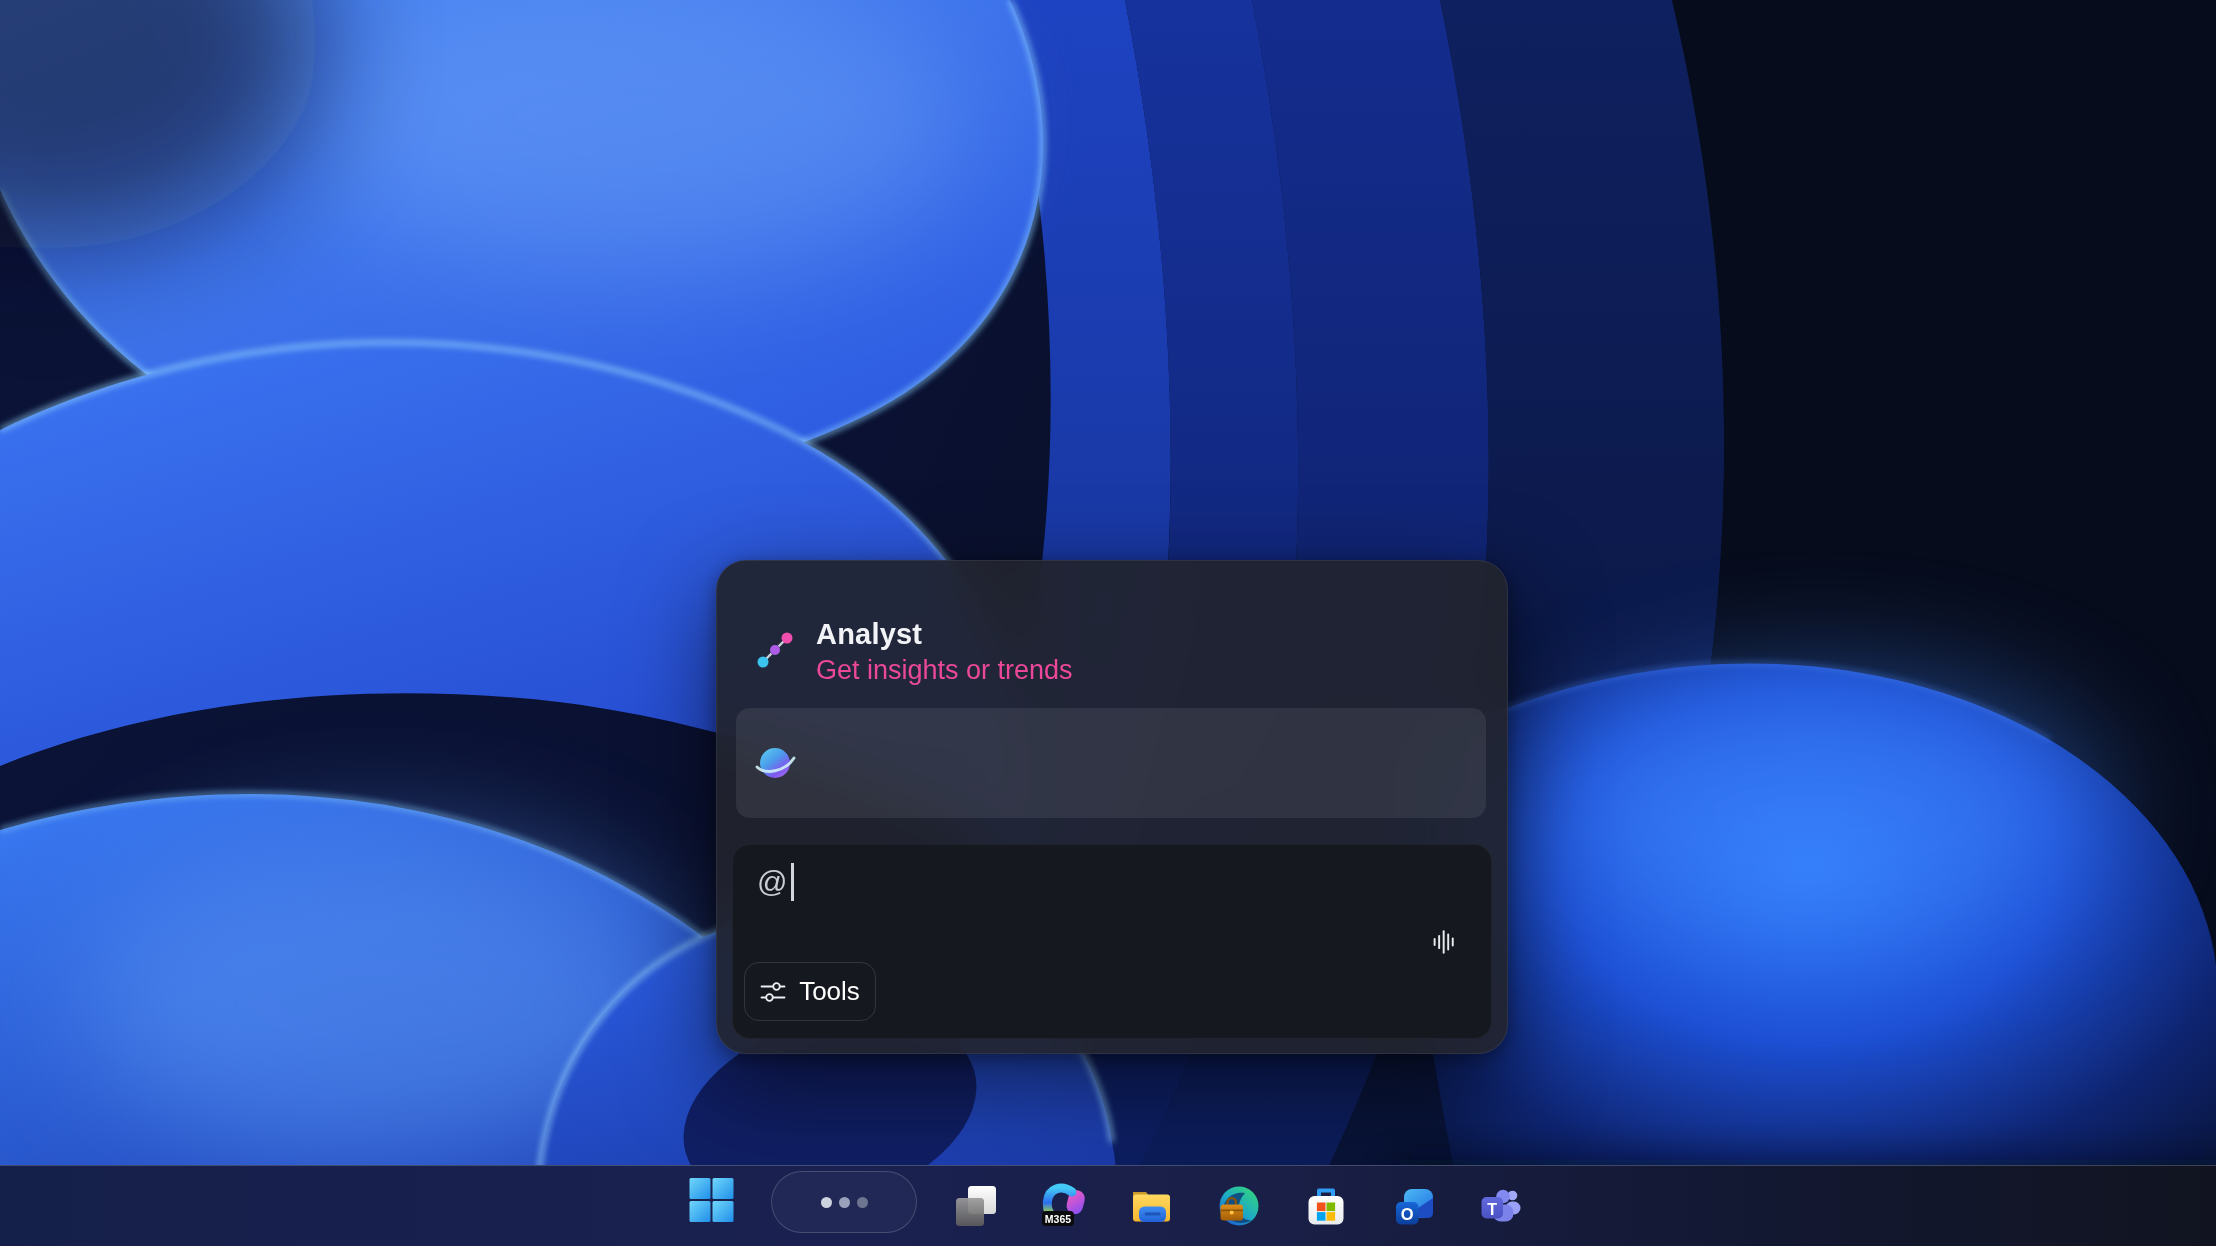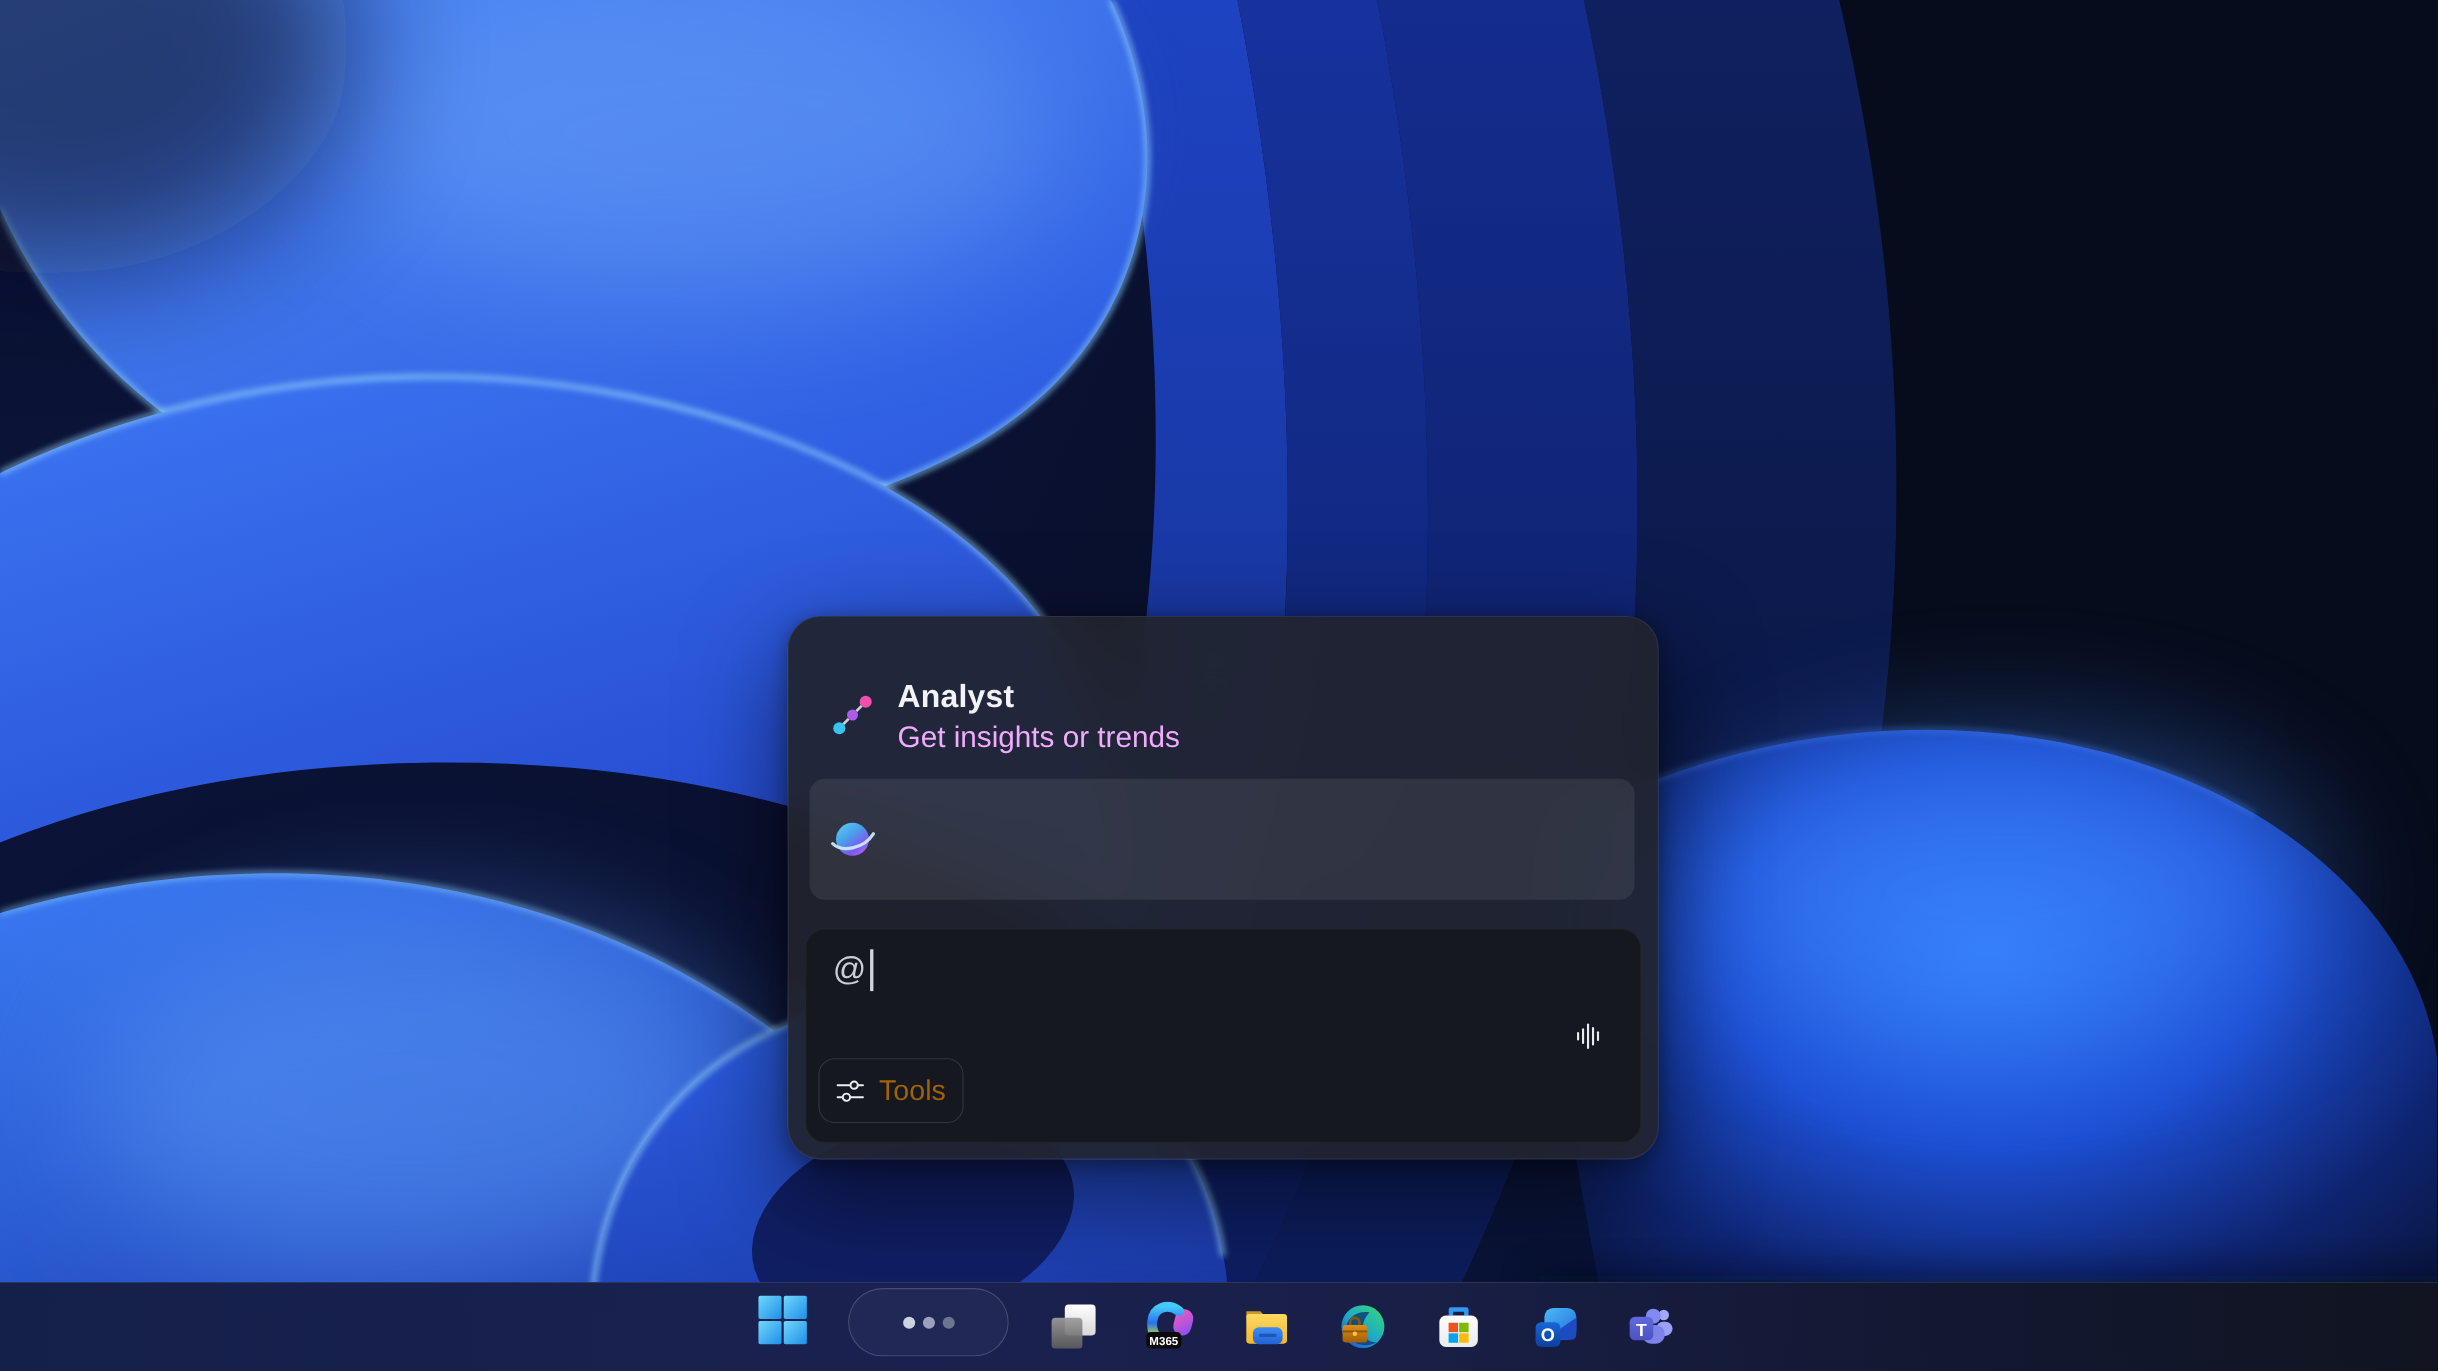--- a/index.html
+++ b/index.html
@@ -13,33 +13,33 @@
          backdrop-filter:blur(26px) saturate(1.15);
          border:1px solid rgba(255,255,255,0.07);
          box-shadow:0 30px 90px rgba(0,0,0,0.55), 0 4px 18px rgba(0,0,0,0.35);}
   .agent-row{position:absolute;left:19px;width:750px;height:110px;border-radius:14px;
              display:flex;align-items:center;padding-left:17px;box-sizing:border-box;gap:32px;cursor:pointer;}
   .agent-row.r0{top:35px;gap:19px;}
   .agent-row.r1{top:147px;background:rgba(255,255,255,0.08);}
   .agent-icon{width:44px;height:44px;flex:0 0 44px;}
   .agent-text{display:flex;flex-direction:column;gap:7px;}
   .agent-title{font-size:29px;font-weight:700;letter-spacing:.2px;color:#f2f3f6;line-height:30px;}
-  .agent-sub{font-size:27px;font-weight:400;color:#f0abfc;line-height:28px;}
+  .agent-sub{font-size:27px;font-weight:400;color:#ec4899;line-height:28px;}
 
   .composer{position:absolute;left:15px;top:283px;width:760px;height:195px;border-radius:18px;
             background:#16181f;border:1px solid rgba(255,255,255,0.05);box-sizing:border-box;cursor:text;}
   .input-line{position:absolute;left:24px;top:18px;display:flex;align-items:center;}
   .at-text{font-size:30px;color:#c9cdd4;}
   .caret{display:inline-block;width:2.5px;height:38px;background:#d3d6dc;margin-left:4px;
          animation:blink 1.1s steps(1) infinite;}
   @keyframes blink{0%,60%{opacity:1;}61%,100%{opacity:0;}}
   .tools-btn{position:absolute;left:11px;top:117px;width:132px;height:59px;border-radius:15px;
              background:transparent;border:1px solid rgba(255,255,255,0.13);
              display:flex;align-items:center;justify-content:center;gap:13px;cursor:pointer;}
-  .tools-label{font-size:26px;color:#a16207;}
+  .tools-label{font-size:26px;color:#ffffff;}
   .voice-btn{position:absolute;left:694px;top:75px;width:34px;height:44px;background:none;border:none;
              display:flex;align-items:center;cursor:pointer;}
 
   
   .taskbar{position:absolute;left:0;top:1165px;width:2216px;height:105px;
            background:linear-gradient(90deg,#15204a 0%,#1a2150 38%,#191f46 58%,#131833 78%,#111420 100%);
            border-top:1px solid rgba(165,180,208,0.30);box-sizing:border-box;}
   .tb-btn{position:absolute;background:none;border:none;padding:0;margin:0;cursor:pointer;
           display:flex;align-items:center;justify-content:center;}
   .tb-icon{display:block;}

